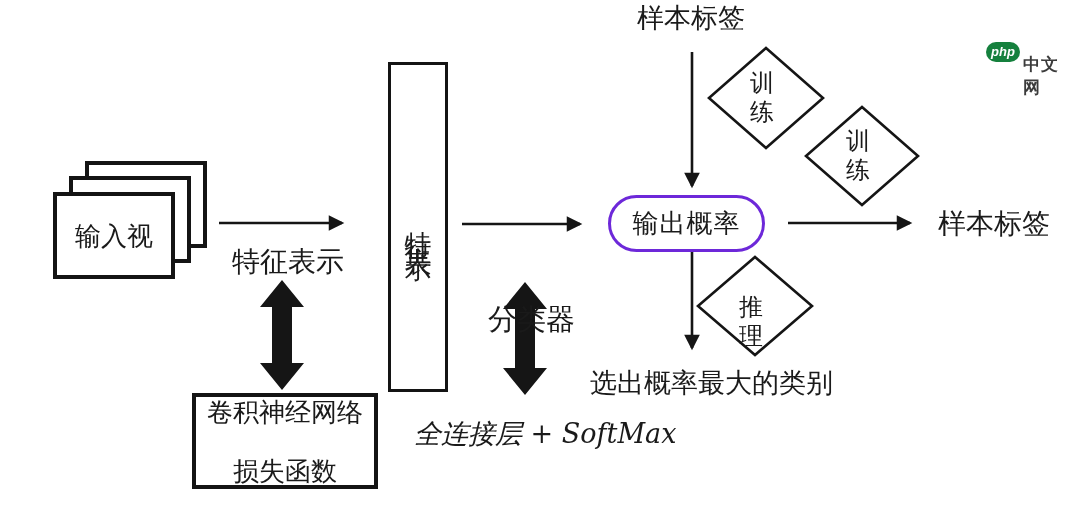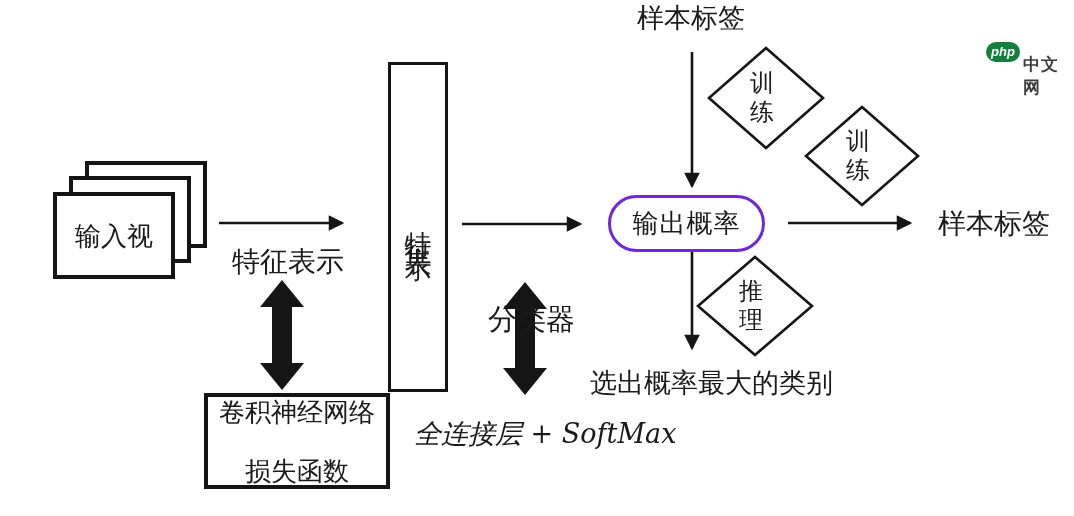--- a/index.html
+++ b/index.html
@@ -10,35 +10,35 @@
   #connectors{position:absolute;left:0;top:0;z-index:1;}
   .box{position:absolute;background:#fff;box-sizing:border-box;z-index:2;}
   .sq{width:122px;height:87px;border:4px solid #141414;}
   .sq-front{display:flex;flex-direction:column;align-items:center;justify-content:center;
     font-size:26px;line-height:34px;text-align:center;}
   .tallbox{left:388px;top:62px;width:60px;height:330px;border:3px solid #141414;
     display:flex;align-items:center;justify-content:center;}
   .tallbox .vtext{writing-mode:vertical-rl;text-orientation:upright;font-size:27px;letter-spacing:9px;}
   .stadium{left:608px;top:195px;width:157px;height:57px;border:3px solid #6d28d9;border-radius:29px;
     display:flex;align-items:center;justify-content:center;font-size:26px;letter-spacing:1px;}
-  .cnnbox{left:204px;top:393px;width:186px;height:96px;border:4px solid #141414;
+  .cnnbox{left:192px;top:393px;width:186px;height:96px;border:4px solid #141414;
     display:flex;flex-direction:column;align-items:center;justify-content:center;
     font-size:26px;line-height:34px;text-align:left;gap:25px;}
   .lbl{position:absolute;z-index:3;white-space:nowrap;}
   .lbl-feature-extract{left:232px;top:243px;font-size:28px;}
   .lbl-classifier{left:488px;top:260px;font-size:29px;margin-top:40px;}
   .lbl-sample{left:637px;top:0;font-size:27px;}
   .lbl-loss{left:938px;top:205px;font-size:28px;}
   .lbl-select{left:590px;top:365px;font-size:27px;}
   .lbl-softmax{left:414px;top:416px;font-size:27px;font-style:italic;}
   .dtext{position:absolute;z-index:3;width:32px;font-size:24px;
     line-height:29px;word-break:break-all;}
   .dtext-train1{left:750px;top:69px;}
   .dtext-train2{left:846px;top:127px;}
-  .dtext-infer{left:739px;top:277px;}
+  .dtext-infer{left:739px;top:293px;}
   .logo{position:absolute;left:986px;top:5px;z-index:3;display:flex;align-items:center;
     font-family:"Liberation Sans","DejaVu Sans",sans-serif;}
   .logo-oval{width:36px;height:20px;border-radius:10px;display:flex;align-items:center;justify-content:center;
     color:#fff;font-weight:bold;font-style:italic;font-size:13px;line-height:20px;}
   .logo-site{margin-left:3px;font-weight:bold;font-size:17px;color:#3b3b3b;letter-spacing:1px;margin-top:48px;}
 </style>
 </head>
 <body>
 
 <div id="canvas">

